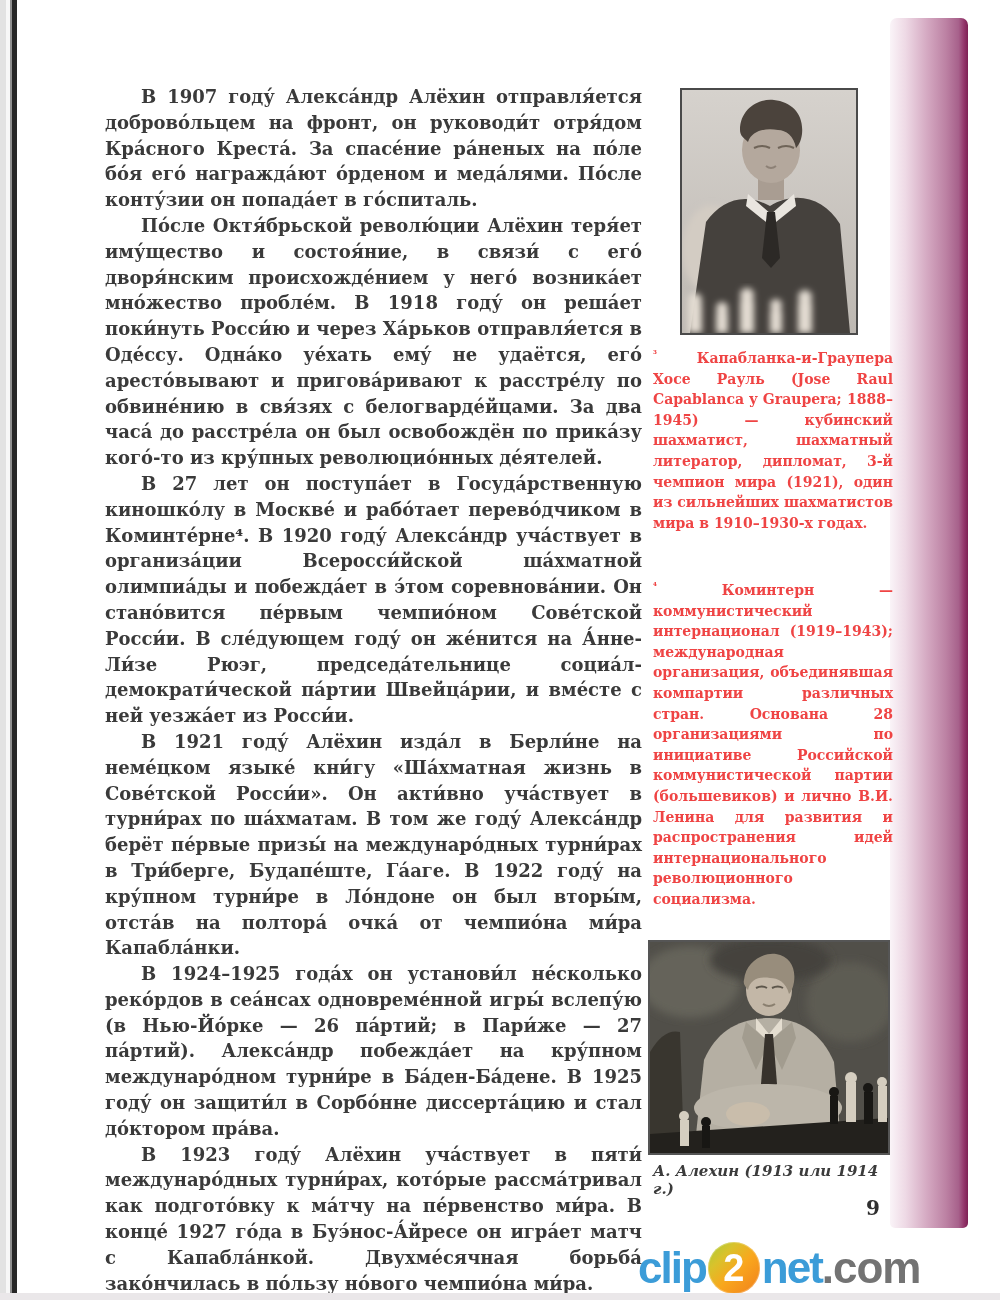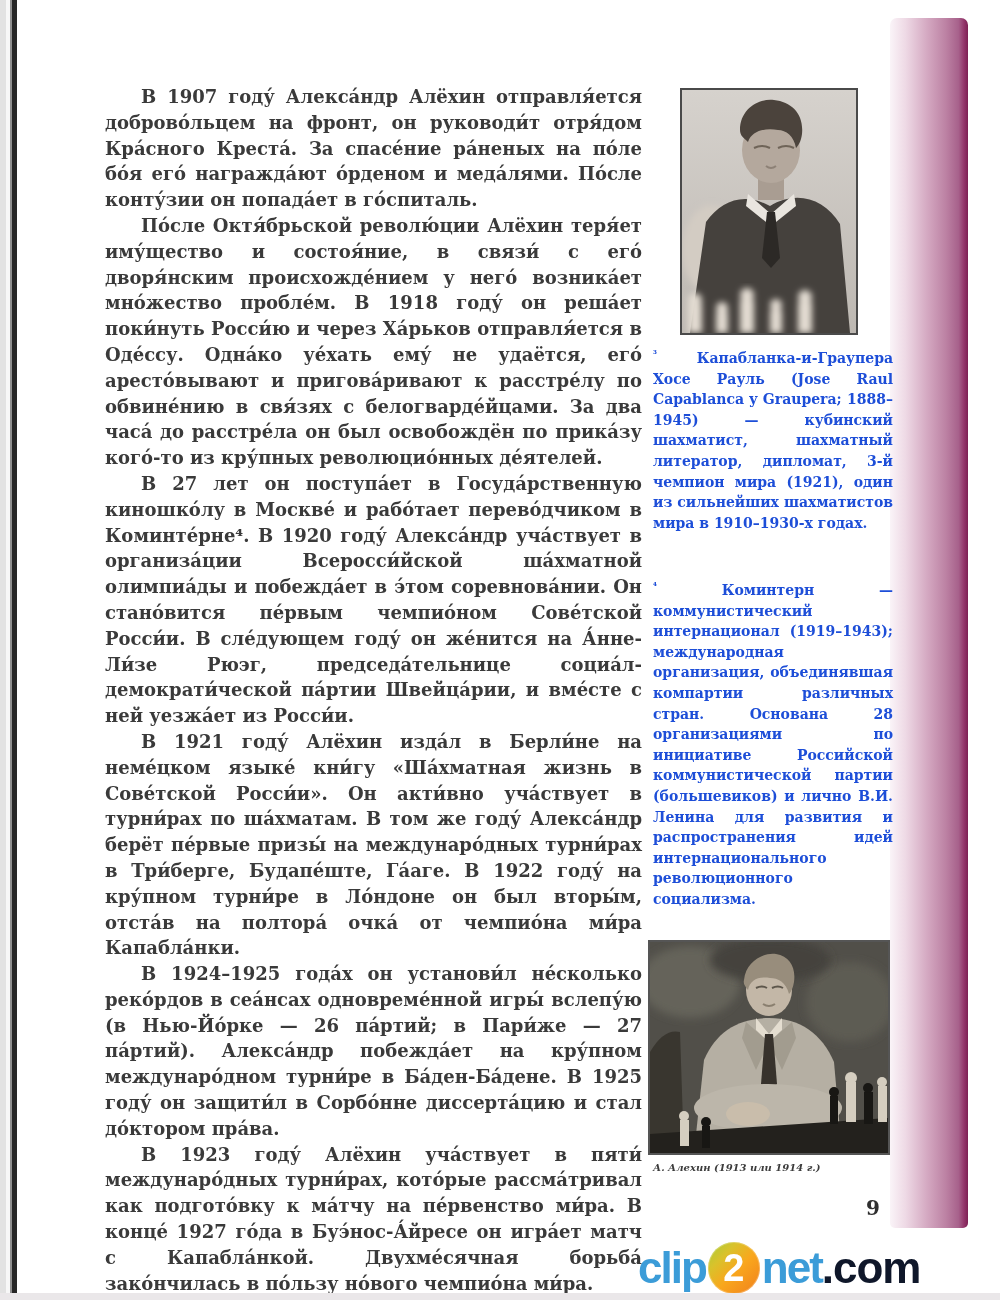--- a/index.html
+++ b/index.html
@@ -46,30 +46,30 @@
     position:absolute;border:2px solid #4a4a4a;box-sizing:border-box;
     background:#c8c4c0;overflow:hidden;
   }
   .photo-top{left:680px;top:88px;width:178px;height:247px;}
   .photo-bottom{left:648px;top:940px;width:242px;height:215px;border-color:#555;}
   .photo-frame svg{display:block;width:100%;height:100%;}
 
   
   .footnote{
     position:absolute;left:653px;width:240px;
-    color:#1d4ed8;font-size:14px;line-height:20.6px;font-weight:600;
+    color:#ef4444;font-size:14px;line-height:20.6px;font-weight:600;
     text-align:justify;
   }
   .fn1{top:348px;}
   .fn2{top:580px;}
   .footnote sup{font-size:9px;line-height:0;}
 
   .caption{
     position:absolute;left:653px;top:1162px;width:240px;
-    font-style:italic;font-weight:600;font-size:10px;color:#3c3c3c;
+    font-style:italic;font-weight:600;font-size:15px;color:#3c3c3c;
   }
   .page-number{
     position:absolute;left:866px;top:1196px;
     font-size:20px;font-weight:700;color:#2f2f2f;
   }
 
   
   .watermark{
     position:absolute;left:638px;top:1238px;height:60px;
     display:flex;align-items:center;
@@ -77,21 +77,21 @@
     letter-spacing:-2px;
   }
   .wm-blue{color:#3b9cd8;}
   .wm-circle{
     width:52px;height:52px;border-radius:50%;flex:0 0 auto;
     background:linear-gradient(135deg,#a6ce39 0%,#d9c22b 28%,#f9a71d 55%,#f07f1c 100%);
     display:flex;align-items:center;justify-content:center;margin:0 2px;
     box-shadow:inset 0 0 0 1px rgba(255,255,255,0.25);
   }
   .wm-two{color:#ffffff;font-size:38px;letter-spacing:0;line-height:1;}
-  .wm-gray{color:#0f172a;letter-spacing:-1px;}
+  .wm-gray{color:#737373;letter-spacing:-1px;}
 </style>
 </head>
 <body>
 
 <div class="page">
 
   <div class="binding"></div>
 
   <div class="pink-bar"></div>
 

